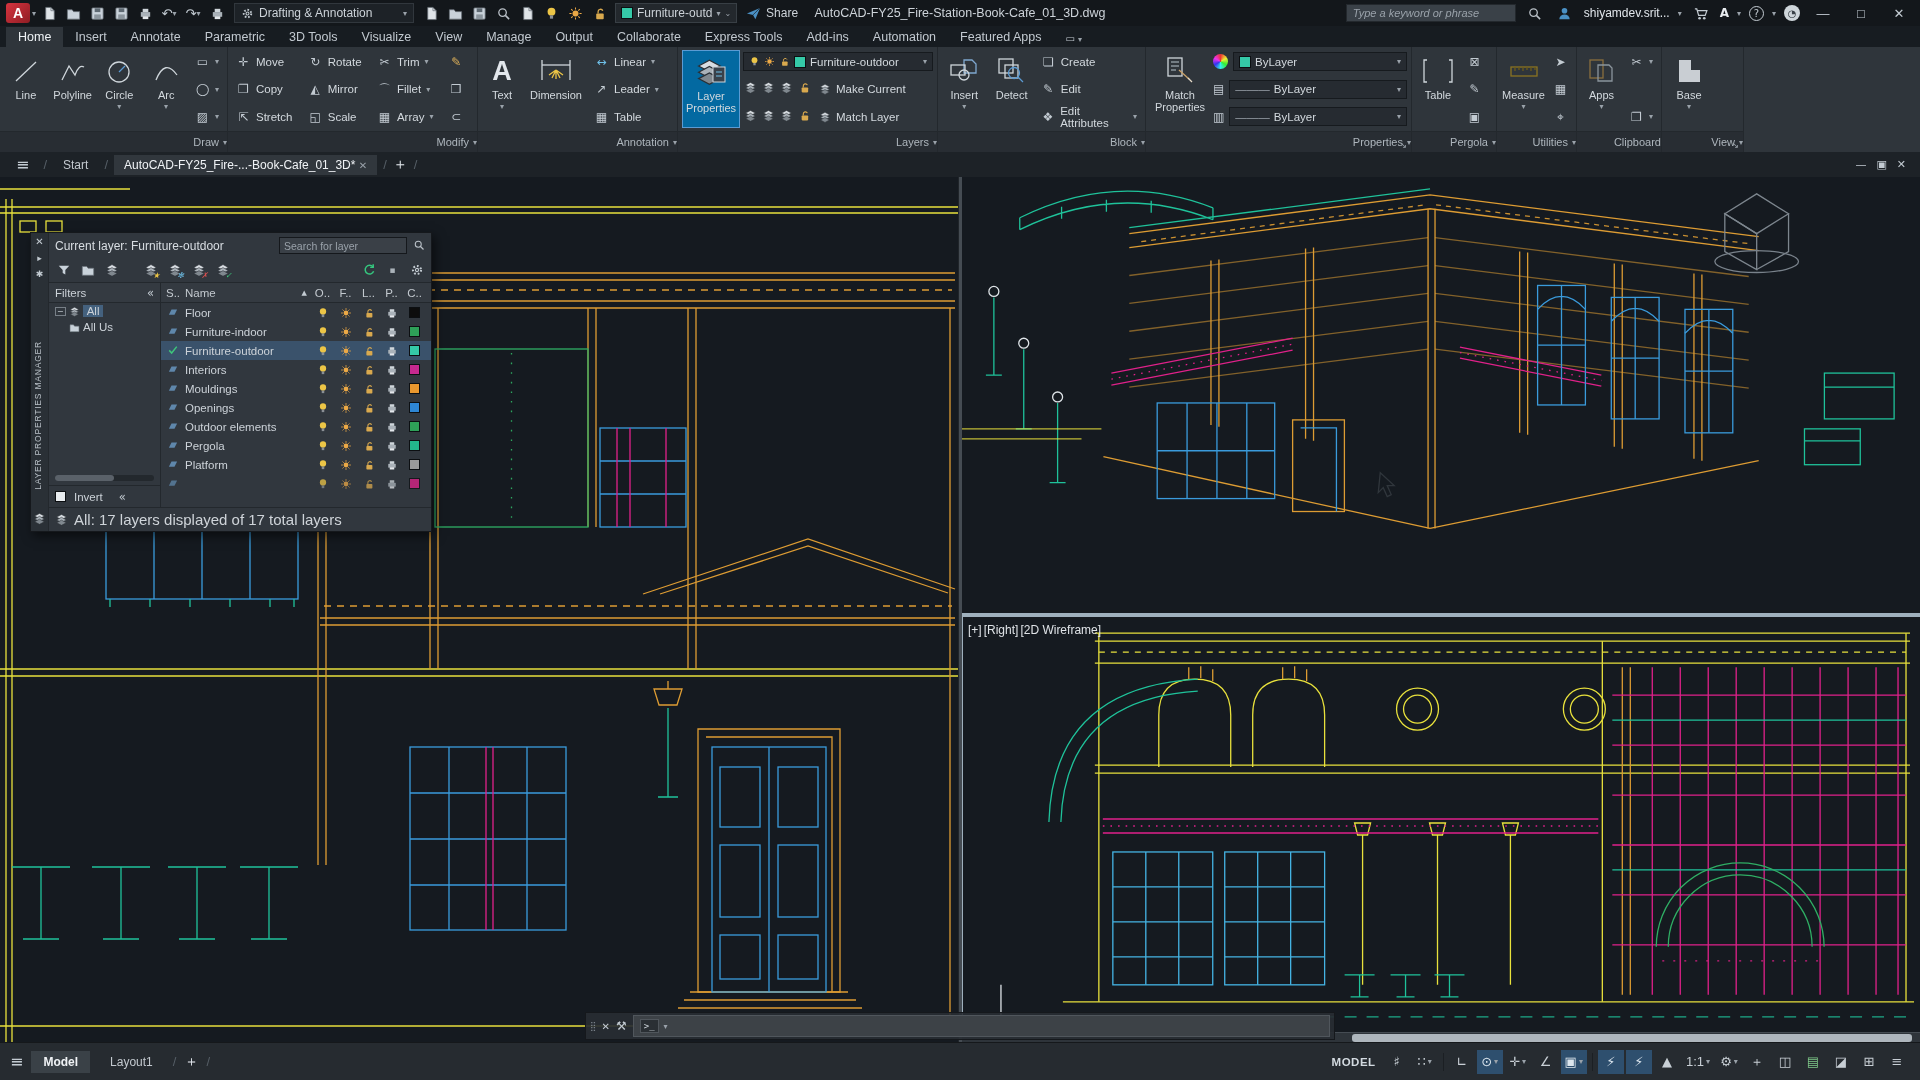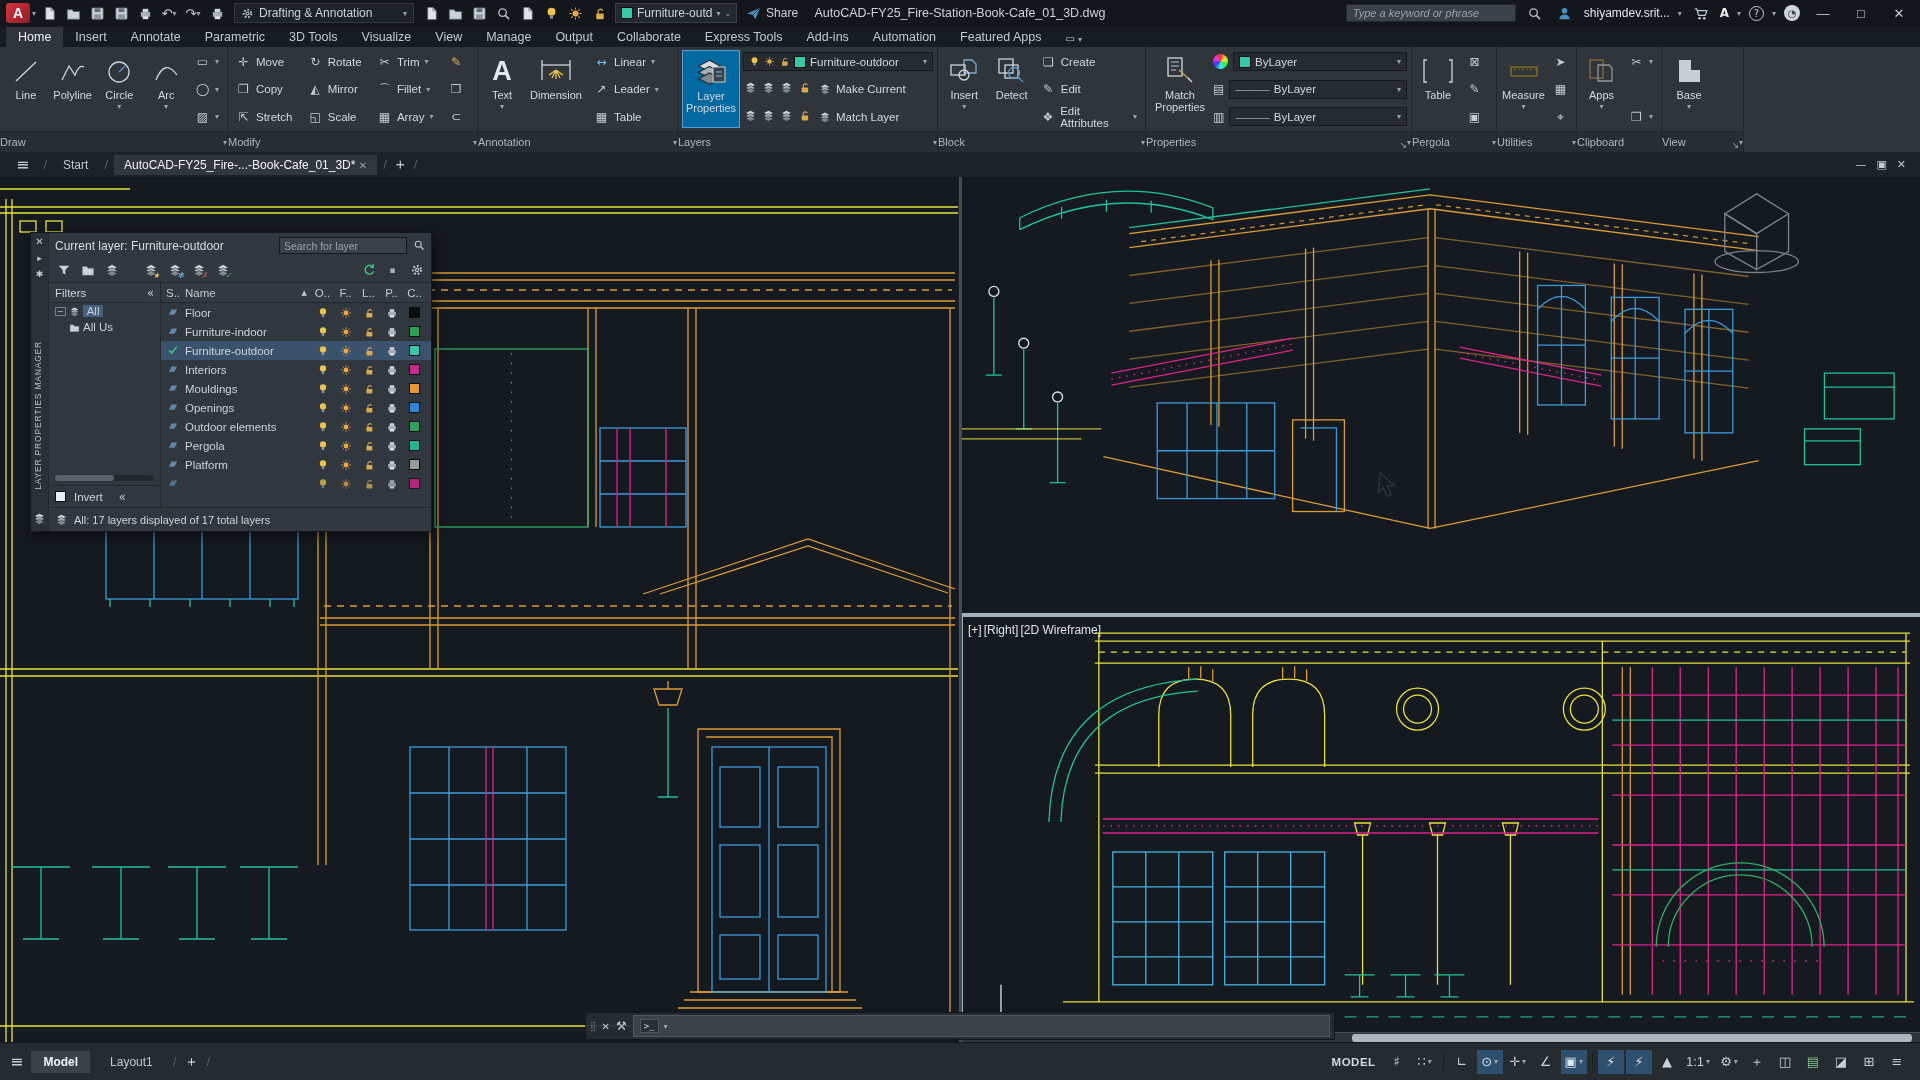--- a/index.html
+++ b/index.html
@@ -20,21 +20,21 @@
 #tb-search::placeholder{color:#9aa2aa;font-style:italic}
 .winbtn{width:30px;height:22px;display:flex;align-items:center;justify-content:center;color:#c3cbd2;font-size:13px}
 
 #ribbontabs{height:21px;background:#171c21;display:flex;align-items:flex-end;padding-left:6px;gap:0}
 .rtab{padding:3px 12px;font-size:12.5px;color:#c2c9d0}
 .rtab.active{background:#2f353b;color:#eef2f5}
 
 #ribbon{height:105px;background:#2f353b;display:flex}
 .rp{display:flex;flex-direction:column;border-right:1px solid #23282d}
 .rp-body{height:84px;display:flex;align-items:stretch;padding:3px 4px;gap:3px}
-.rp-foot{height:21px;background:#282d33;border-top:1px solid #23282d;display:flex;align-items:center;justify-content:space-between;font-size:11px;color:#aeb6bd;gap:4px;position:relative}
+.rp-foot{height:21px;background:#282d33;border-top:1px solid #23282d;display:flex;align-items:center;justify-content:flex-end;font-size:11px;color:#aeb6bd;gap:4px;position:relative}
 .launch{position:absolute;right:4px;bottom:2px;font-size:9px;color:#9aa2aa}
 .bb{display:flex;flex-direction:column;align-items:center;width:54px;padding-top:3px;font-size:11px;line-height:12px;text-align:center;color:#d3d9de}
 .bb .bicon{height:36px;display:flex;align-items:center;justify-content:center}
 .bb.sel{background:#0369a1;border:1px solid #5b9bd3}
 .stcol{display:flex;flex-direction:column;justify-content:space-between;padding:2px 0}
 .st{display:flex;align-items:center;gap:5px;font-size:11.5px;height:19px;padding:0 4px;color:#d3d9de}
 .st .sicon{width:15px;text-align:center;font-size:12px}
 .mgrid{display:grid;grid-template-columns:auto auto auto auto;column-gap:2px;align-content:space-between;padding:2px 0}
 .combo{display:flex;align-items:center;background:#262b31;border:1px solid #161a1e;height:19px;font-size:11.5px;gap:4px;padding:0 5px;color:#d3d9de}
 .lyrow{display:flex;align-items:center;gap:3px;height:19px}
@@ -82,21 +82,21 @@
 .cb{width:11px;height:11px;background:#e8ecef;border:1px solid #0c0f12;display:inline-block}
 #pgrid{flex:1;display:flex;flex-direction:column;overflow:hidden}
 #ghead{height:20px;display:flex;align-items:center;background:#343a41;border-bottom:1px solid #23282d;color:#c3c9cf}
 .c-s{width:24px;text-align:center;flex:none}
 .c-n{width:126px;flex:none;display:flex;align-items:center;gap:3px}
 .c-i{width:23px;text-align:center;flex:none;display:flex;justify-content:center}
 .lrow{height:19px;display:flex;align-items:center}
 .lrow.sel{background:#3a526b}
 .lrow .si{width:12px;height:12px}
 .lsw{width:11px;height:11px;border:1px solid #0c0f12}
-#pstatus{height:24px;display:flex;align-items:center;gap:6px;padding:0 6px;border-top:1px solid #23282d;color:#cfd4d9;font-size:11px}
+#pstatus{height:24px;display:flex;align-items:center;gap:6px;padding:0 6px;border-top:1px solid #23282d;color:#cfd4d9;font-size:15px}
 
 #cmdline{position:absolute;left:585px;top:835px;width:750px;height:28px;display:flex;align-items:center;gap:6px;padding:0 4px;background:rgba(40,45,51,.92);border:1px solid #15181c}
 #cmdinput{flex:1;height:22px;background:#3d4247;border:1px solid #50565c;display:flex;align-items:center;gap:5px;padding:0 6px}
 #cmdinput input{flex:1;background:transparent;border:none;outline:none;color:#cfd6dc;font-style:italic;font-size:12px}
 #cmdinput input::placeholder{color:#aab2b9;font-style:italic}
 .prompt{background:#2a2f34;border:1px solid #50565c;color:#cfd6dc;font-family:"DejaVu Sans Mono",monospace;font-size:9px;padding:1px 3px}
 
 #statusbar{height:38px;background:#262b30;border-top:1px solid #15181b;display:flex;align-items:center;padding:0 10px}
 #sb-left{display:flex;align-items:center;gap:8px}
 .ltab{padding:4px 12px;font-size:12px;color:#c3c9cf}

